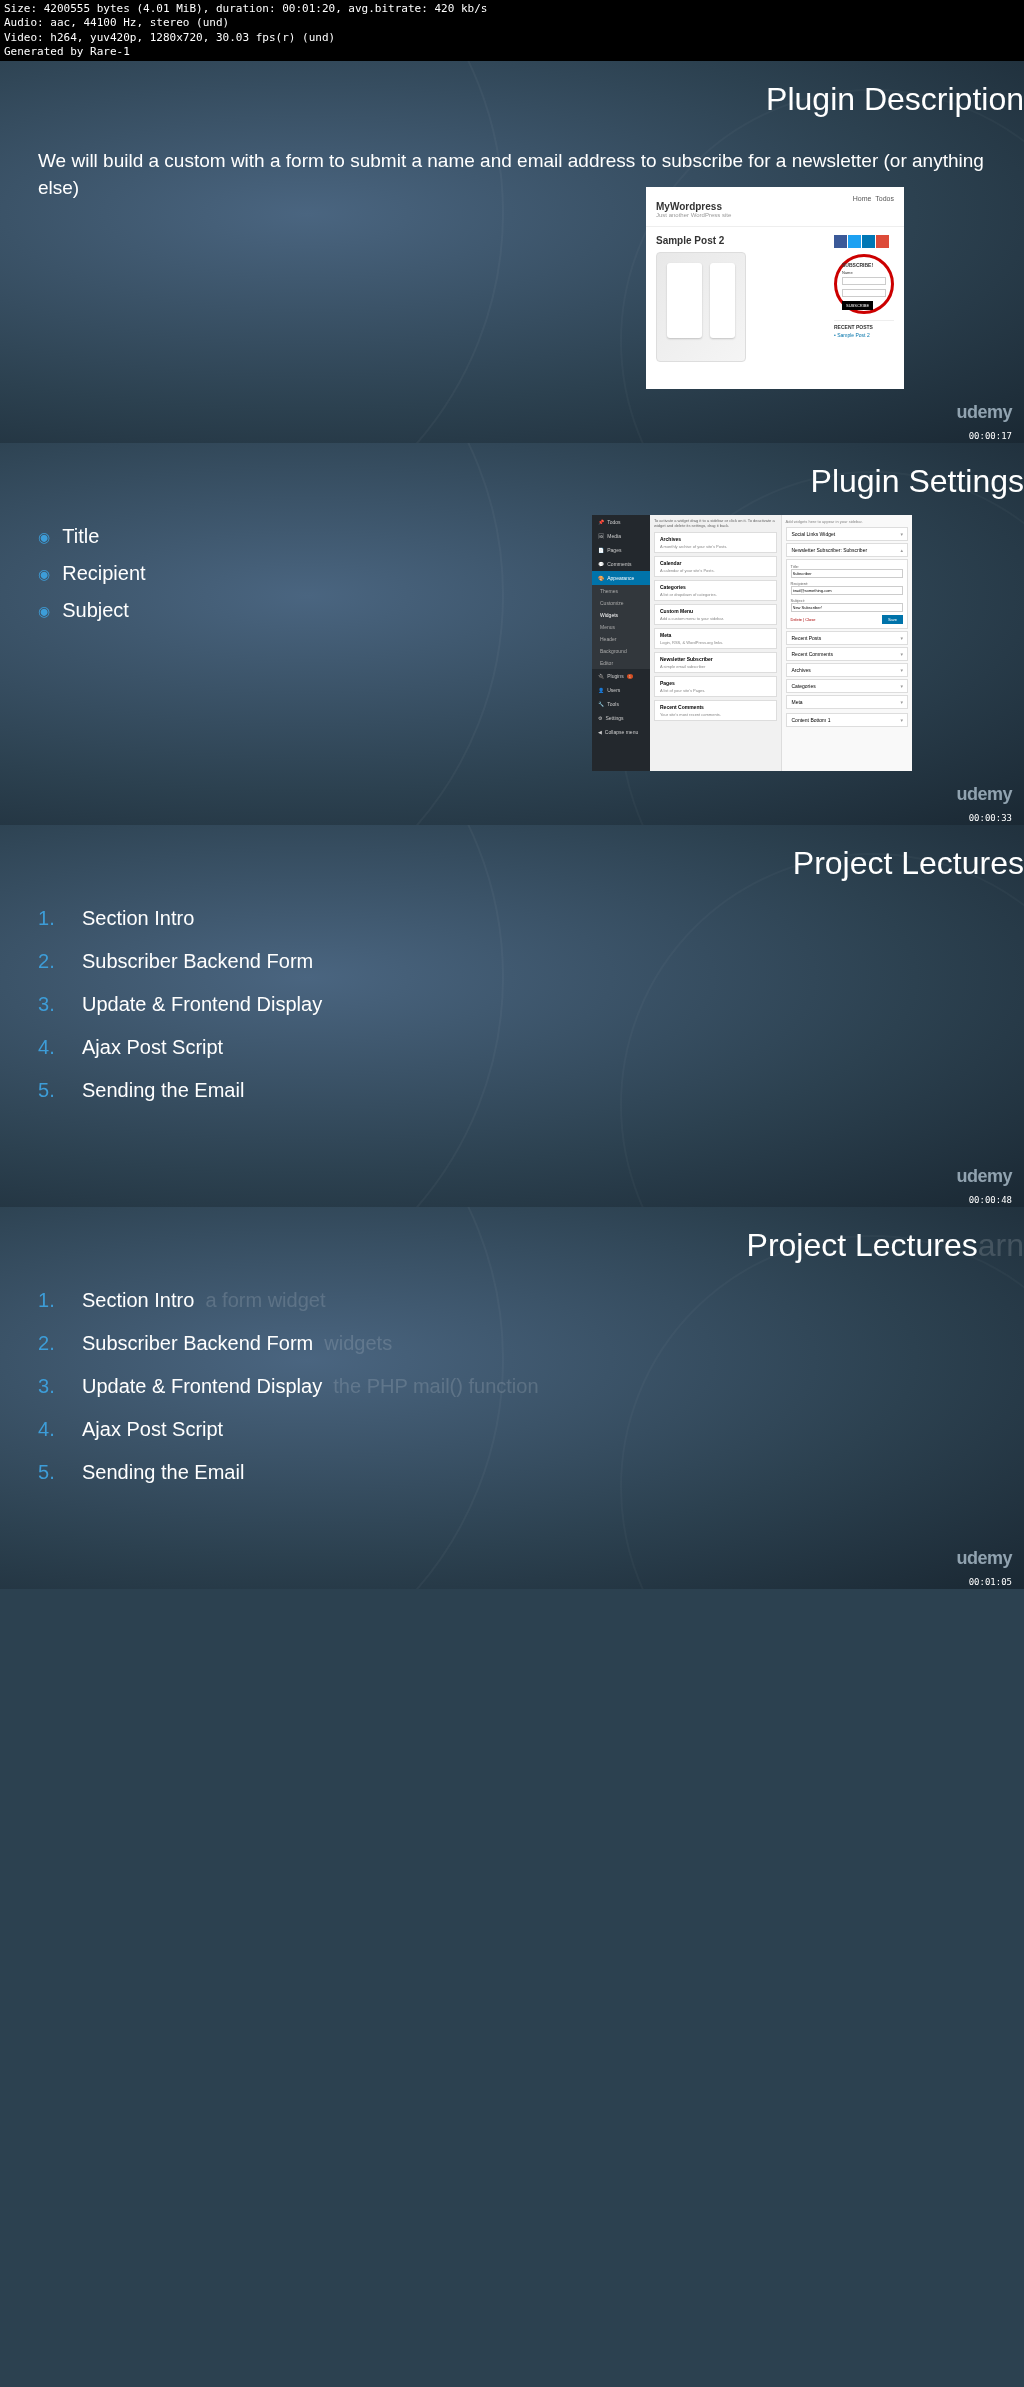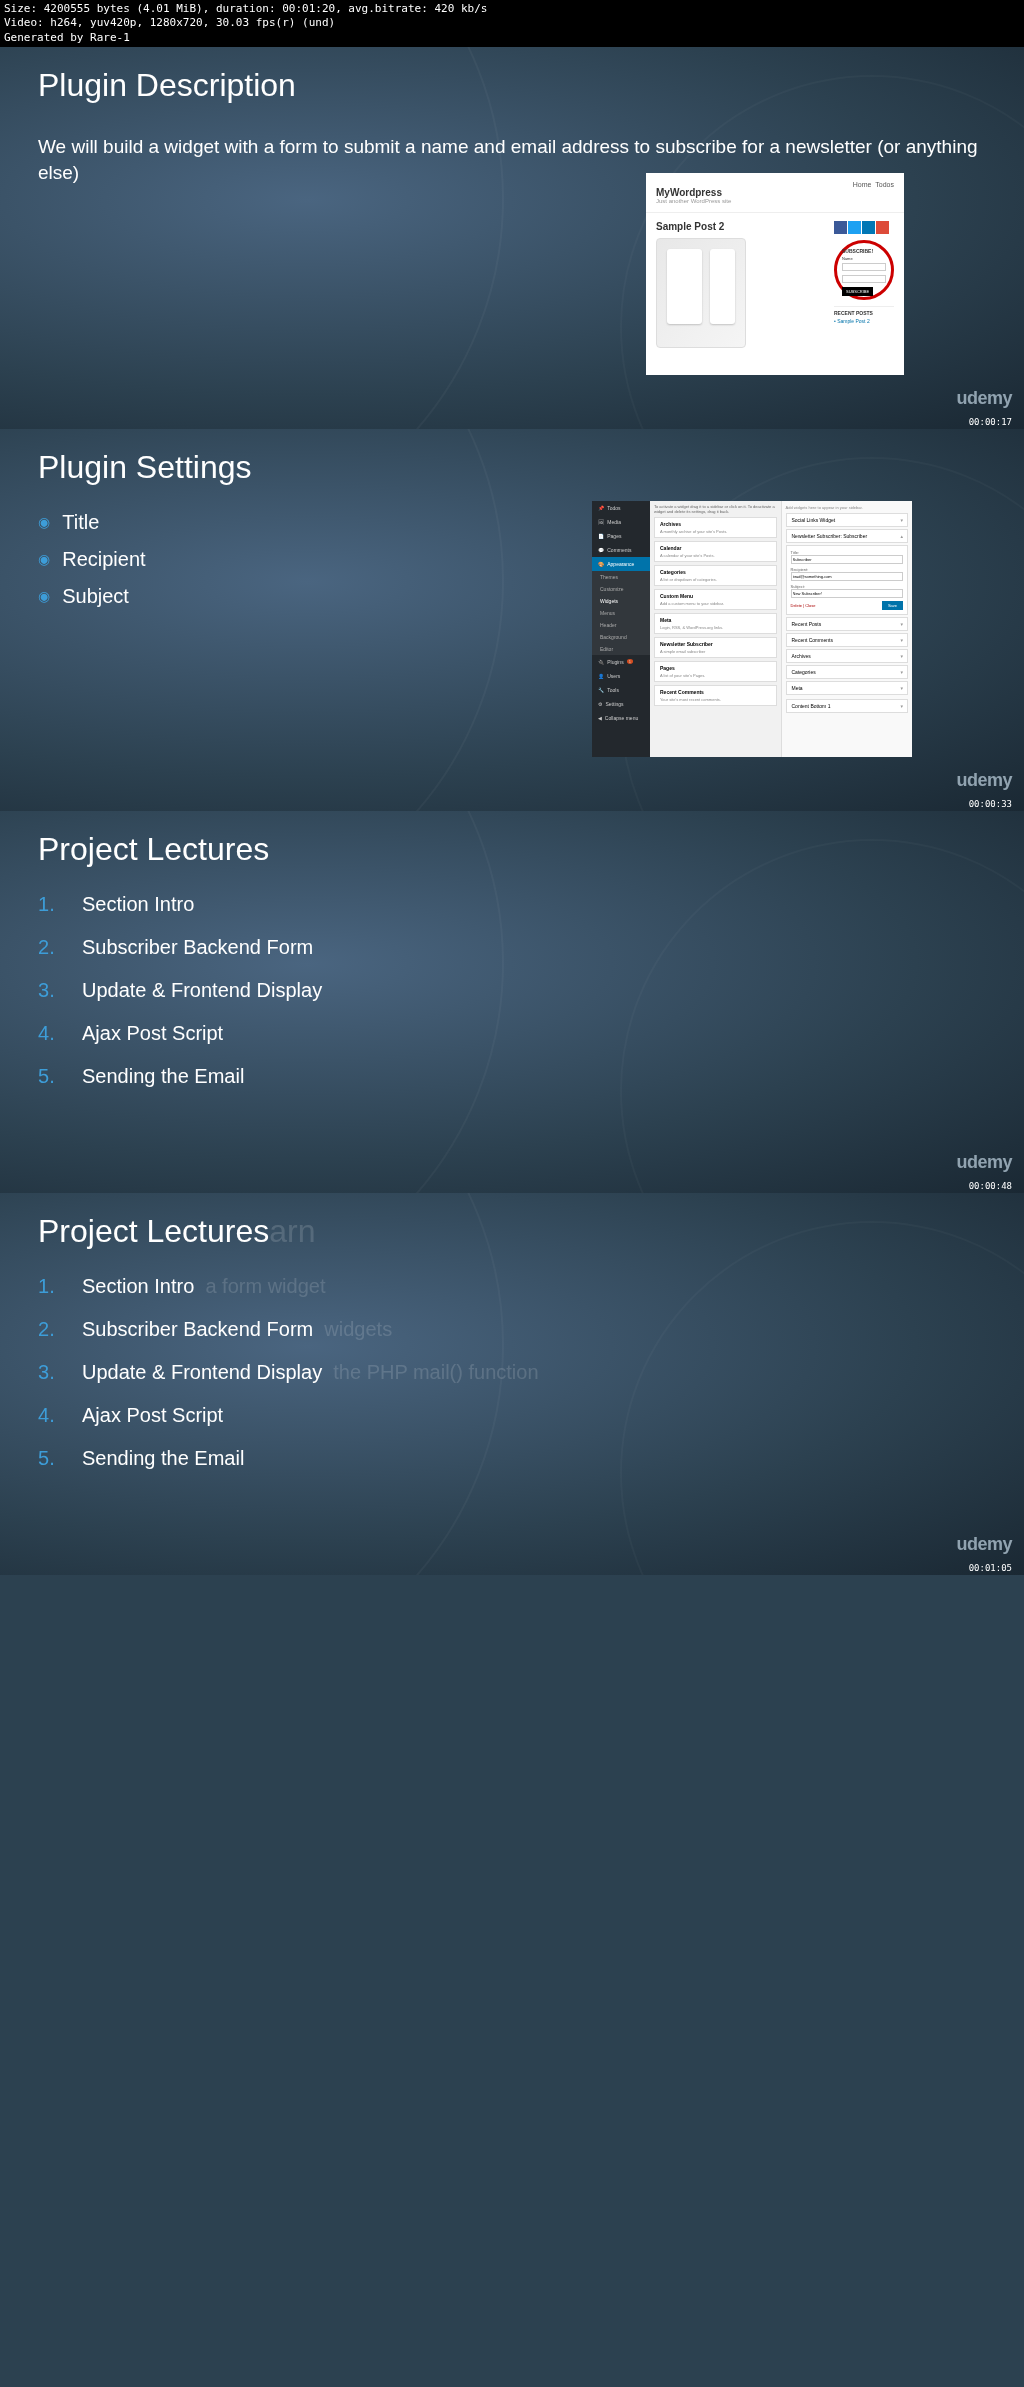--- a/index.html
+++ b/index.html
@@ -1,21 +1,21 @@
 <!DOCTYPE html>
 <html><head>
 <meta charset="utf-8">
 <style>
 * { margin: 0; padding: 0; box-sizing: border-box; }
 body { font-family: 'Segoe UI', Arial, sans-serif; background: #2c4150; width: 1024px; }
 .meta-header { background: #000; color: #fff; font-family: monospace; font-size: 11px; padding: 2px 4px; line-height: 1.3; }
 .slide { position: relative; width: 100%; height: 382px; background: radial-gradient(ellipse at 30% 40%, #4a6580 0%, #2c4150 60%, #1a2833 100%); overflow: hidden; }
 .slide::before { content: ''; position: absolute; width: 700px; height: 700px; border: 2px solid rgba(255,255,255,0.04); border-radius: 50%; left: -200px; top: -200px; }
 .slide::after { content: ''; position: absolute; width: 500px; height: 500px; border: 2px solid rgba(255,255,255,0.03); border-radius: 50%; right: -100px; bottom: -150px; }
-.slide-title { color: #fff; font-size: 32px; font-weight: 300; padding: 20px 0 0 38px; position: relative; z-index: 2; }
+.slide-title { color: #fff; font-size: 32px; font-weight: 300; padding: 20px 0 0 38px; position: relative; z-index: 2; text-align: right; }
 .slide-body { color: #fff; font-size: 19px; padding: 30px 38px; position: relative; z-index: 2; line-height: 1.4; font-weight: 300; }
 .bullet-list { list-style: none; padding: 25px 0 0 38px; position: relative; z-index: 2; text-align: center; }
 .bullet-list li { color: #fff; font-size: 20px; font-weight: 300; margin-bottom: 14px; display: flex; align-items: center; }
 .bullet-list li::before { content: '◉'; color: #3d9dd8; margin-right: 12px; font-size: 14px; }
 .num-list { list-style: none; padding: 25px 0 0 38px; position: relative; z-index: 2; counter-reset: item; }
 .num-list li { color: #fff; font-size: 20px; font-weight: 300; margin-bottom: 20px; counter-increment: item; display: flex; }
 .num-list li::before { content: counter(item) "."; color: #3d9dd8; margin-right: 20px; min-width: 24px; }
 .udemy-logo { position: absolute; bottom: 20px; right: 12px; color: #91a3b0; font-size: 18px; font-weight: 600; letter-spacing: -0.5px; z-index: 5; }
 .timestamp { position: absolute; bottom: 2px; right: 12px; color: #fff; font-family: monospace; font-size: 9px; z-index: 6; }
 .wp-thumb1 { position: absolute; right: 120px; top: 126px; width: 258px; height: 202px; background: #fff; z-index: 3; font-size: 7px; color: #333; }
@@ -59,27 +59,28 @@
 .wp-thumb2 .expanded input { width: 100%; font-size: 4px; border: 1px solid #ccc; margin-bottom: 3px; padding: 1px; }
 .wp-thumb2 .expanded .actions { display: flex; justify-content: space-between; align-items: center; }
 .wp-thumb2 .expanded .actions .del { color: #a00; font-size: 4px; }
 .wp-thumb2 .expanded .actions .save { background: #0073aa; color: #fff; padding: 2px 6px; font-size: 4px; }
 </style>
 </head>
 <body>
 
 <div class="meta-header">
   <div>Size: 4200555 bytes (4.01 MiB), duration: 00:01:20, avg.bitrate: 420 kb/s</div>
+  <div>Audio: aac, 44100 Hz, stereo (und)</div>
   <div>Video: h264, yuv420p, 1280x720, 30.03 fps(r) (und)</div>
   <div>Generated by Rare-1</div>
 </div>
 
 <div class="slide">
   <div class="slide-title">Plugin Description</div>
-  <div class="slide-body">We will build a widget with a form to submit a name and email address to subscribe for a newsletter (or anything else)</div>
+  <div class="slide-body">We will build a custom with a form to submit a name and email address to subscribe for a newsletter (or anything else)</div>
   <div class="wp-thumb1">
     <div class="hdr">
       <span class="nav"><span>Home</span>&nbsp;&nbsp;<span>Todos</span></span>
       <div class="site">MyWordpress</div>
       <div class="tag">Just another WordPress site</div>
     </div>
     <div class="content">
       <div class="left">
         <div class="post-title">Sample Post 2</div>
         <div class="phones"></div>

